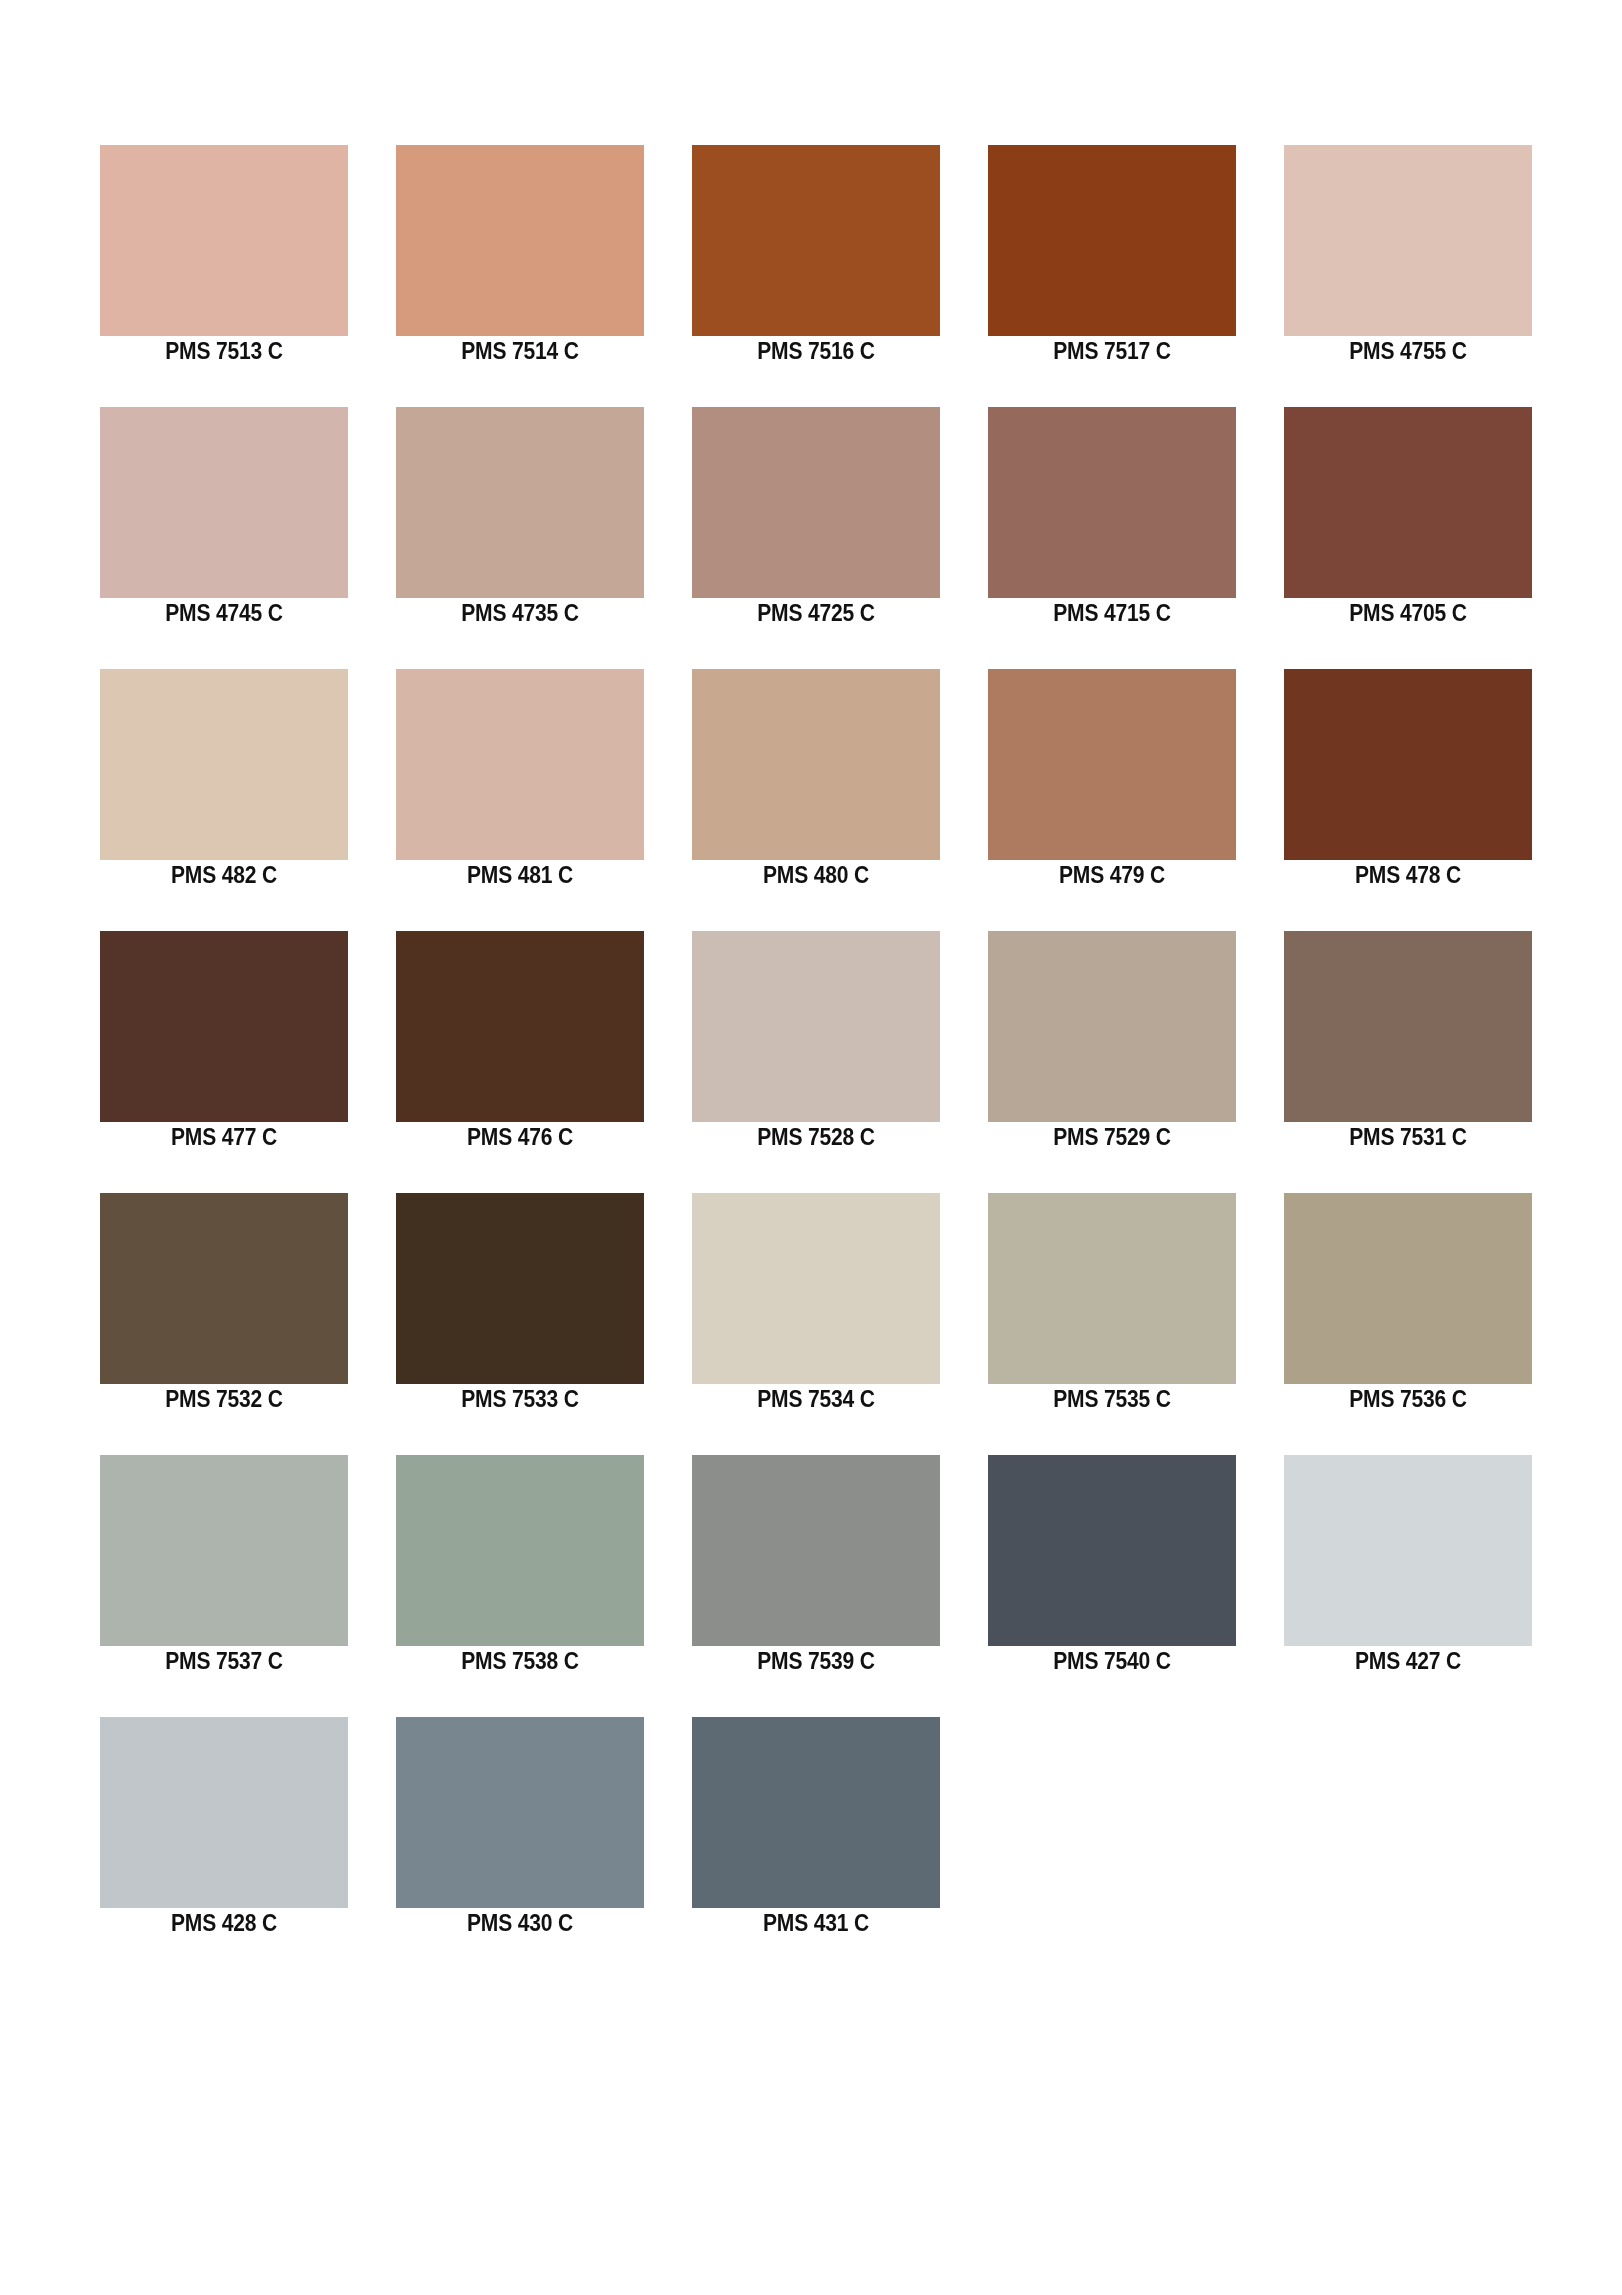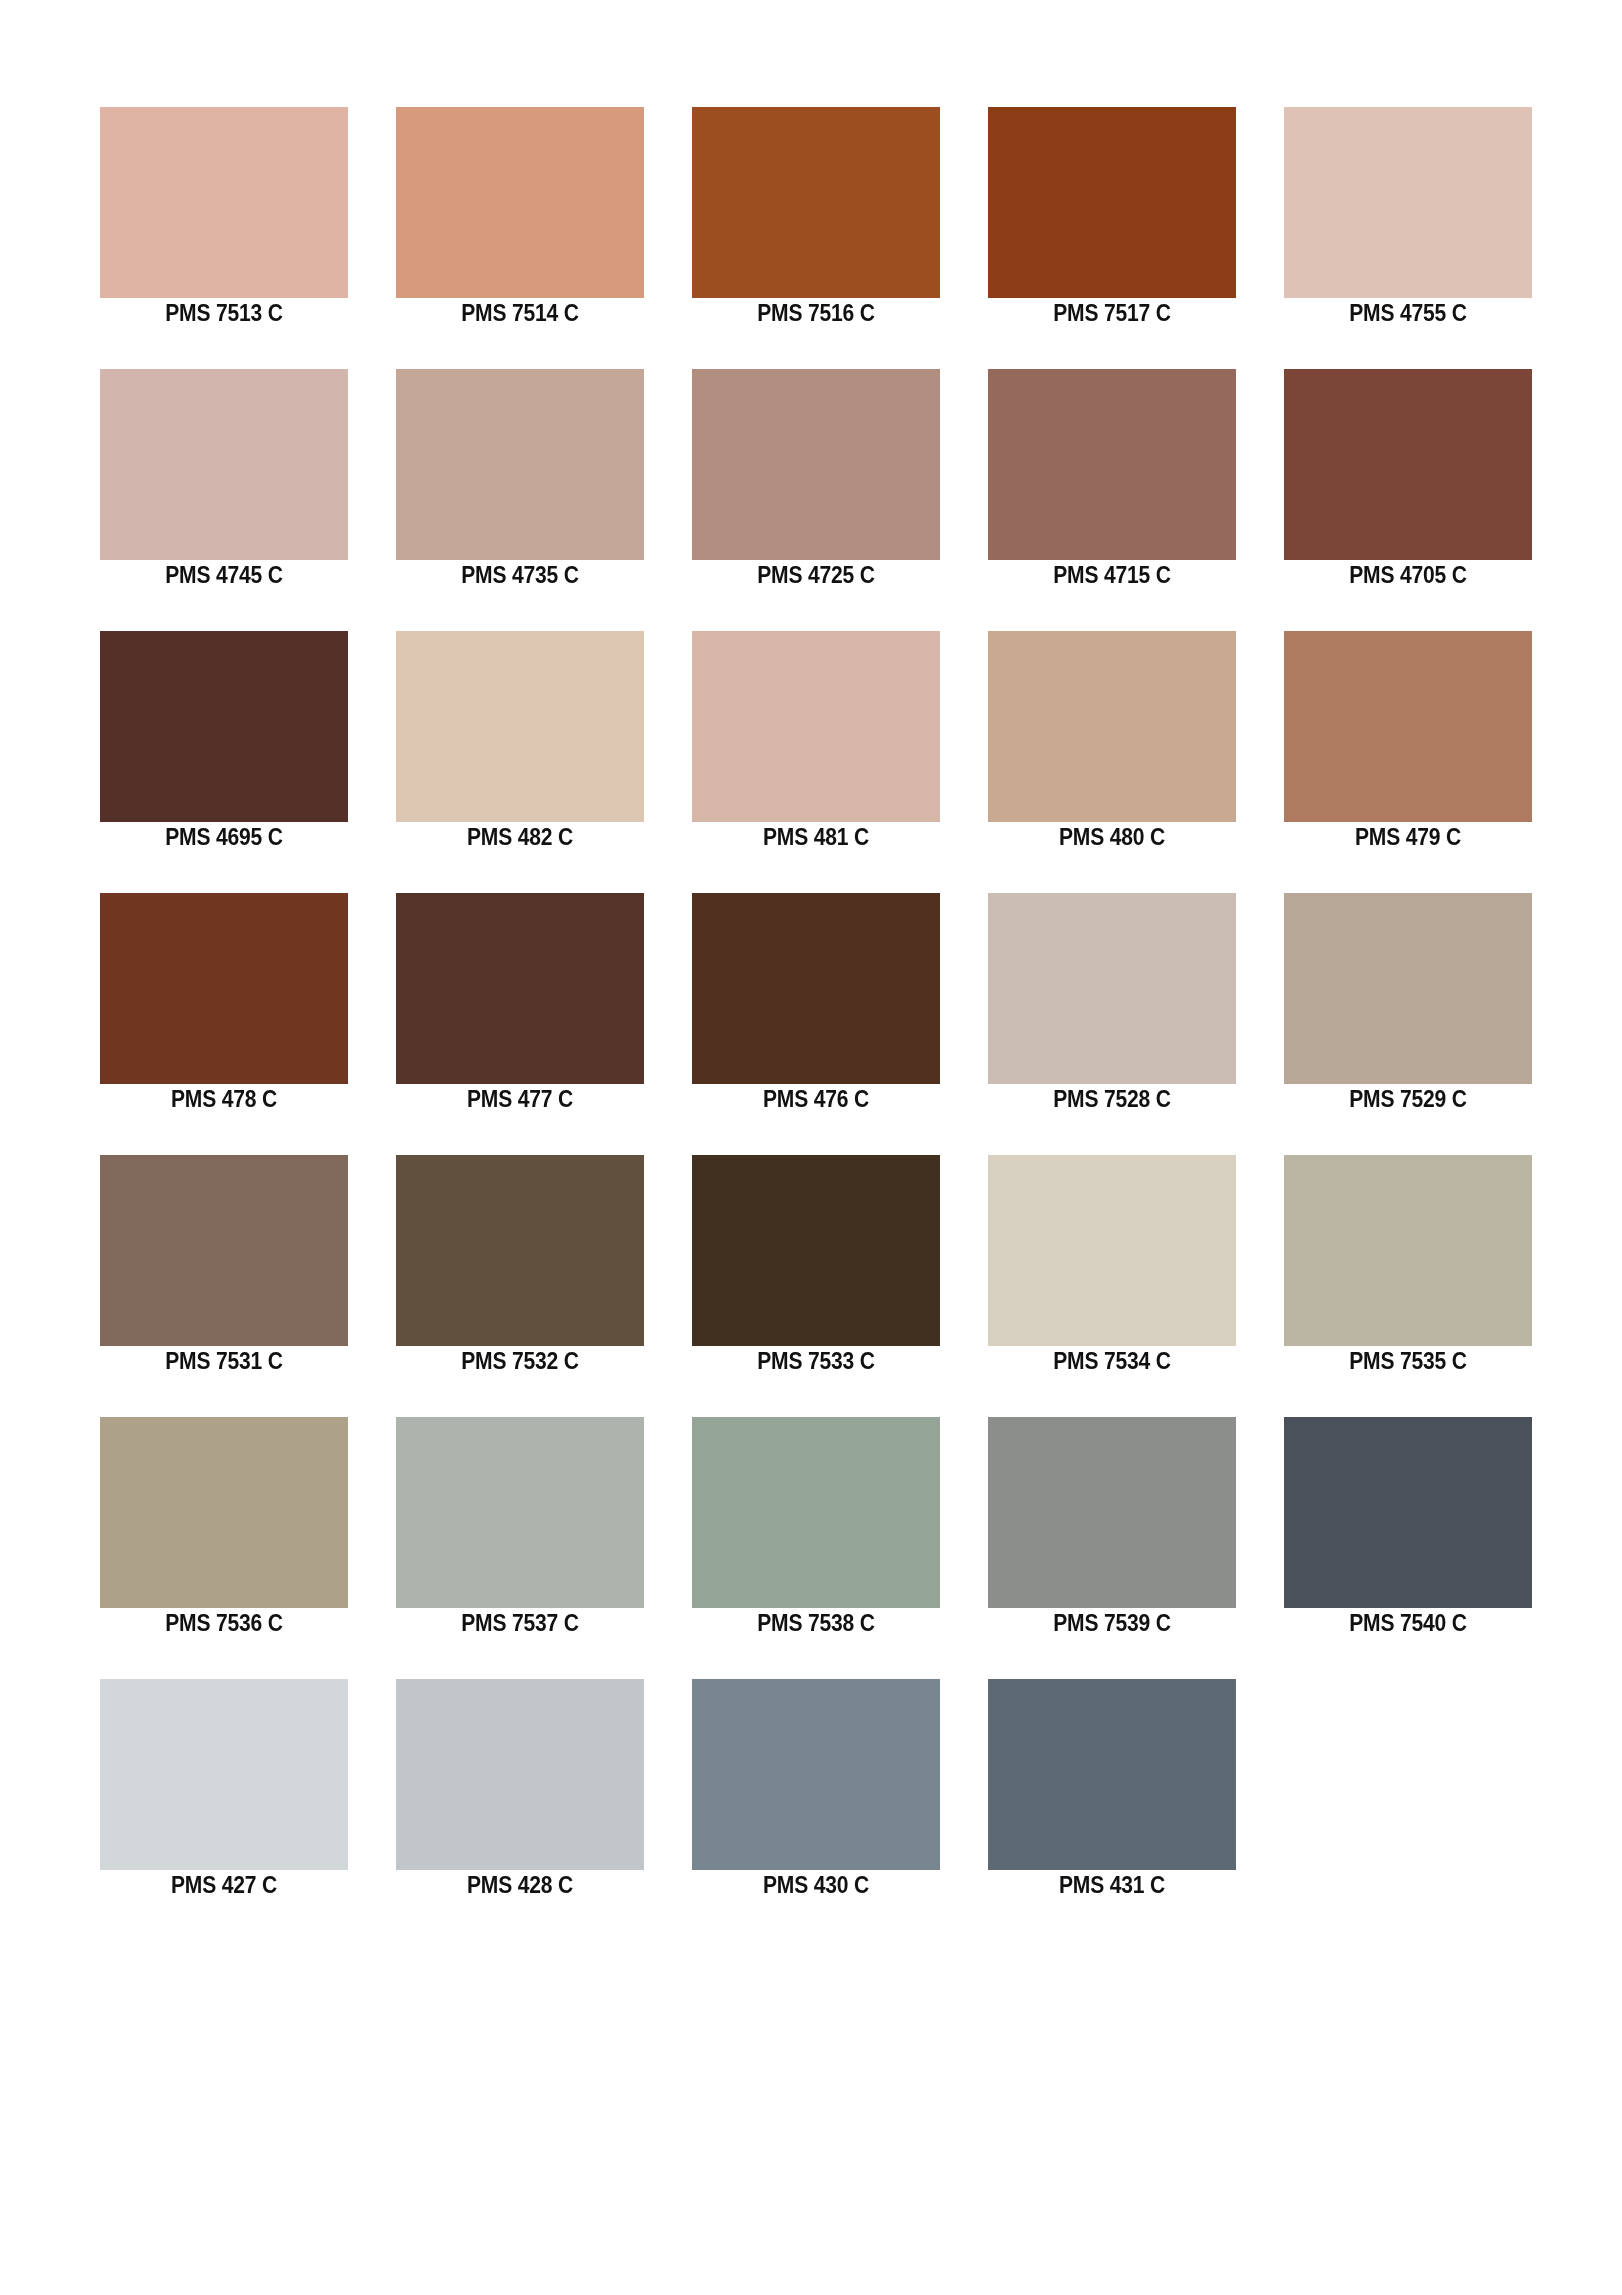--- a/index.html
+++ b/index.html
@@ -21,20 +21,21 @@
     background: #ffffff;
     box-sizing: border-box;
     padding: 107px 98px 0 100px;
   }
   #swatch-grid {
     display: grid;
     grid-template-columns: repeat(5, 248px);
     grid-template-rows: repeat(8, 191px);
     column-gap: 48px;
     row-gap: 71px;
+    margin-top: 38px;
   }
   .swatch-cell {
     position: relative;
     width: 248px;
     height: 191px;
   }
   .swatch-chip {
     width: 248px;
     height: 191px;
     display: block;
@@ -95,24 +96,20 @@
       </div>
       <div class="swatch-cell">
         <div class="swatch-chip" style="background-color: rgb(149, 105, 91);"></div>
         <div class="swatch-label">PMS 4715 C</div>
       </div>
       <div class="swatch-cell">
         <div class="swatch-chip" style="background-color: rgb(123, 70, 55);"></div>
         <div class="swatch-label">PMS 4705 C</div>
       </div>
       <div class="swatch-cell">
-        <div class="swatch-chip" style="background-color: rgb(85, 48, 41);"></div>
-        <div class="swatch-label">PMS 4695 C</div>
-      </div>
-      <div class="swatch-cell">
         <div class="swatch-chip" style="background-color: rgb(220, 199, 178);"></div>
         <div class="swatch-label">PMS 482 C</div>
       </div>
       <div class="swatch-cell">
         <div class="swatch-chip" style="background-color: rgb(214, 182, 166);"></div>
         <div class="swatch-label">PMS 481 C</div>
       </div>
       <div class="swatch-cell">
         <div class="swatch-chip" style="background-color: rgb(200, 168, 143);"></div>
         <div class="swatch-label">PMS 480 C</div>

